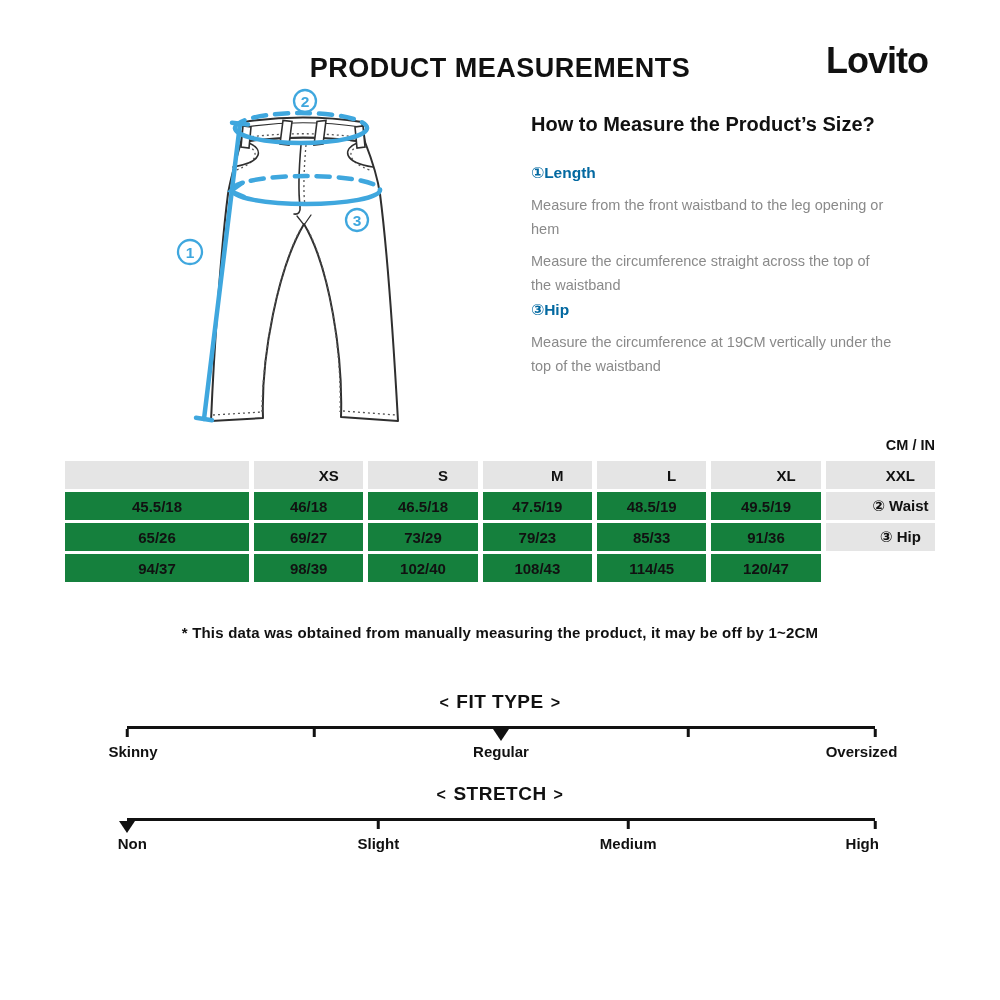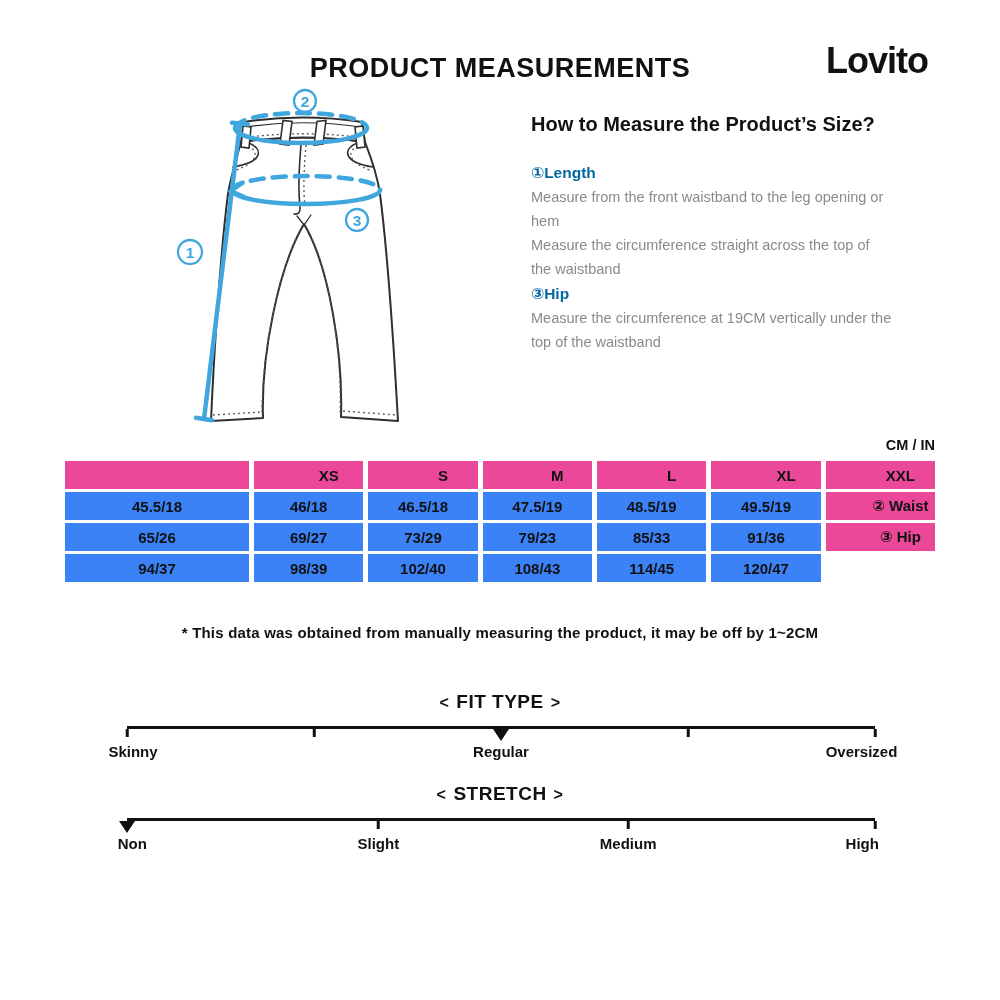--- a/index.html
+++ b/index.html
@@ -13,30 +13,30 @@
   .brand { position:absolute; top:40px; right:72px; font-size:36px; font-weight:bold;
     letter-spacing:-1px; }
 
   
   .diagram { position:absolute; left:150px; top:88px; }
 
   
   .howto { position:absolute; left:531px; top:110px; width:410px; }
   .howto h2 { font-size:20px; font-weight:bold; line-height:28px; margin-bottom:22px; }
   .howto .item-label { font-size:15.5px; font-weight:bold; line-height:25px; color:#0369a1; }
-  .howto .item-desc { font-size:14.5px; line-height:24px; color:#8a8a8a; width:362px; }
+  .howto .item-desc { font-size:14.5px; line-height:24px; color:#8a8a8a; width:362px;margin-top:8px; }
 
   
   .units { position:absolute; top:437px; right:65px; font-size:14.5px; font-weight:bold; }
   .size-table { position:absolute; left:65px; top:461px; width:870px; display:grid;
     grid-template-columns:184px repeat(6,1fr); column-gap:5px; row-gap:3px; }
   .size-table .cell { height:28px; display:flex; align-items:center; justify-content:center;
     font-size:15px; font-weight:bold; }
-  .size-table .head, .size-table .rowlabel { background:#ec4899;padding-left:40px; }
-  .size-table .val { background:#3b82f6; }
+  .size-table .head, .size-table .rowlabel { background:#e5e5e5;padding-left:40px; }
+  .size-table .val { background:#15803d; }
 
   .note { position:absolute; top:624px; left:0; width:1000px; text-align:center;
     font-size:15px; font-weight:bold; letter-spacing:.2px; }
 
   
   .scale-title { position:absolute; left:0; width:1000px; text-align:center;
     font-size:19px; font-weight:bold; letter-spacing:.5px; }
   .scale-title .chev { font-size:16px; }
   .scale-title .chev.l { padding-right:7px; } .scale-title .chev.r { padding-left:7px; }
   .scale { position:absolute; left:127px; width:748px; height:40px; }

